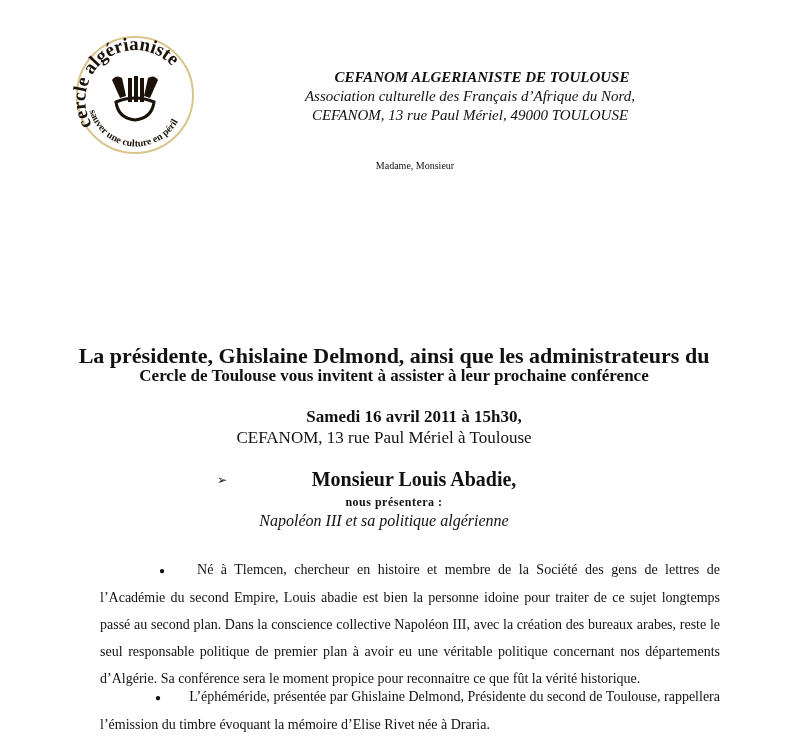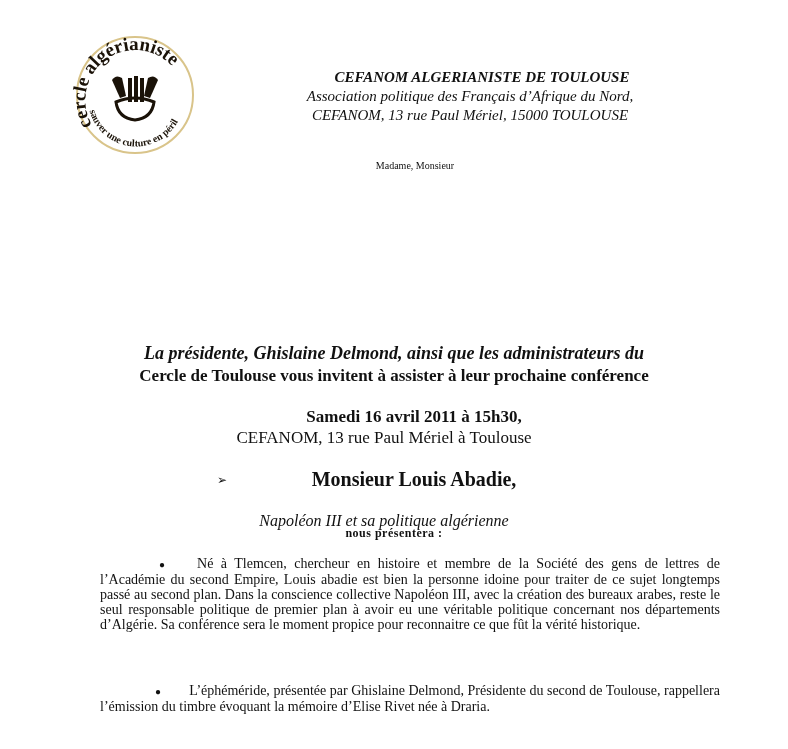--- a/index.html
+++ b/index.html
@@ -8,30 +8,30 @@
       font-family: "Liberation Serif", "DejaVu Serif", serif; color: #111;
     }
     .abs { position: absolute; }
     #logo { left: 70px; top: 30px; width: 130px; height: 130px; }
     .hdr { left: 250px; width: 440px; text-align: center; font-style: italic; font-size: 15px; line-height: 19px; }
     #hdr-title { top: 68px; font-weight: bold; left: 262px; }
     #hdr-sub1 { top: 87px; }
     #hdr-sub2 { top: 106px; }
     #salutation { left: 300px; width: 230px; top: 160px; text-align: center; font-size: 10px; }
     .center { left: 0; width: 788px; text-align: center; }
-    #invite1 { top: 343px; font-weight: bold; font-size: 18px; font-style: italic; }
+    #invite1 { top: 343px; font-weight: bold; font-size: 22px; }
     #invite2 { top: 366px; font-weight: bold; font-size: 17px; }
     #date { top: 407px; font-weight: bold; font-size: 17px; left: 20px; }
     #address { top: 428px; font-size: 17px; left: -10px; }
     #arrow { left: 217px; top: 473px; font-size: 12px; }
     #speaker { top: 468px; font-weight: bold; font-size: 20px; left: 20px; }
-    #presents { top: 495px; font-weight: bold; font-size: 12px; letter-spacing: 0.5px; left: 0px; margin-top: 31px; }
+    #presents { top: 495px; font-weight: bold; font-size: 12px; letter-spacing: 0.5px; left: 0px; }
     #topic { top: 512px; font-style: italic; font-size: 16px; left: -10px; }
     .para {
-      left: 100px; width: 620px; font-size: 14px; line-height: 15px;
+      left: 100px; width: 620px; font-size: 14px; line-height: 27px;
       text-align: justify; text-align-last: left;
     }
     #para1 { top: 556px; }
     #para2 { top: 683px; }
     .indent { display: inline-block; width: 55px; }
   </style>
 </head>
 <body>
 
 <svg id="logo" class="abs" viewBox="0 0 130 130">
@@ -50,22 +50,22 @@
     <path d="M42 50 q4 -6 10 -2 l4 18 l-6 2 z"></path>
     <path d="M88 50 q-4 -6 -10 -2 l-4 18 l6 2 z"></path>
     <rect x="58" y="48" width="4" height="24"></rect>
     <rect x="64" y="46" width="4" height="26"></rect>
     <rect x="70" y="48" width="4" height="24"></rect>
     <path d="M46 72 q19 -8 38 0 q-2 16 -19 18 q-17 -2 -19 -18 z" fill="none" stroke="#1a1208" stroke-width="3"></path>
   </g>
 </svg>
 
 <div id="hdr-title" class="abs hdr">CEFANOM ALGERIANISTE DE TOULOUSE</div>
-<div id="hdr-sub1" class="abs hdr">Association politique des Français d’Afrique du Nord,</div>
-<div id="hdr-sub2" class="abs hdr">CEFANOM, 13 rue Paul Mériel, 15000 TOULOUSE</div>
+<div id="hdr-sub1" class="abs hdr">Association culturelle des Français d’Afrique du Nord,</div>
+<div id="hdr-sub2" class="abs hdr">CEFANOM, 13 rue Paul Mériel, 49000 TOULOUSE</div>
 
 <div id="salutation" class="abs">Madame, Monsieur</div>
 
 <div id="invite1" class="abs center">La présidente, Ghislaine Delmond, ainsi que les administrateurs du</div>
 <div id="invite2" class="abs center">Cercle de Toulouse vous invitent à assister à leur prochaine conférence</div>
 <div id="date" class="abs center">Samedi 16 avril 2011 à 15h30,</div>
 <div id="address" class="abs center">CEFANOM, 13 rue Paul Mériel à Toulouse</div>
 
 <div id="arrow" class="abs">➢</div>
 <div id="speaker" class="abs center">Monsieur Louis Abadie,</div>

